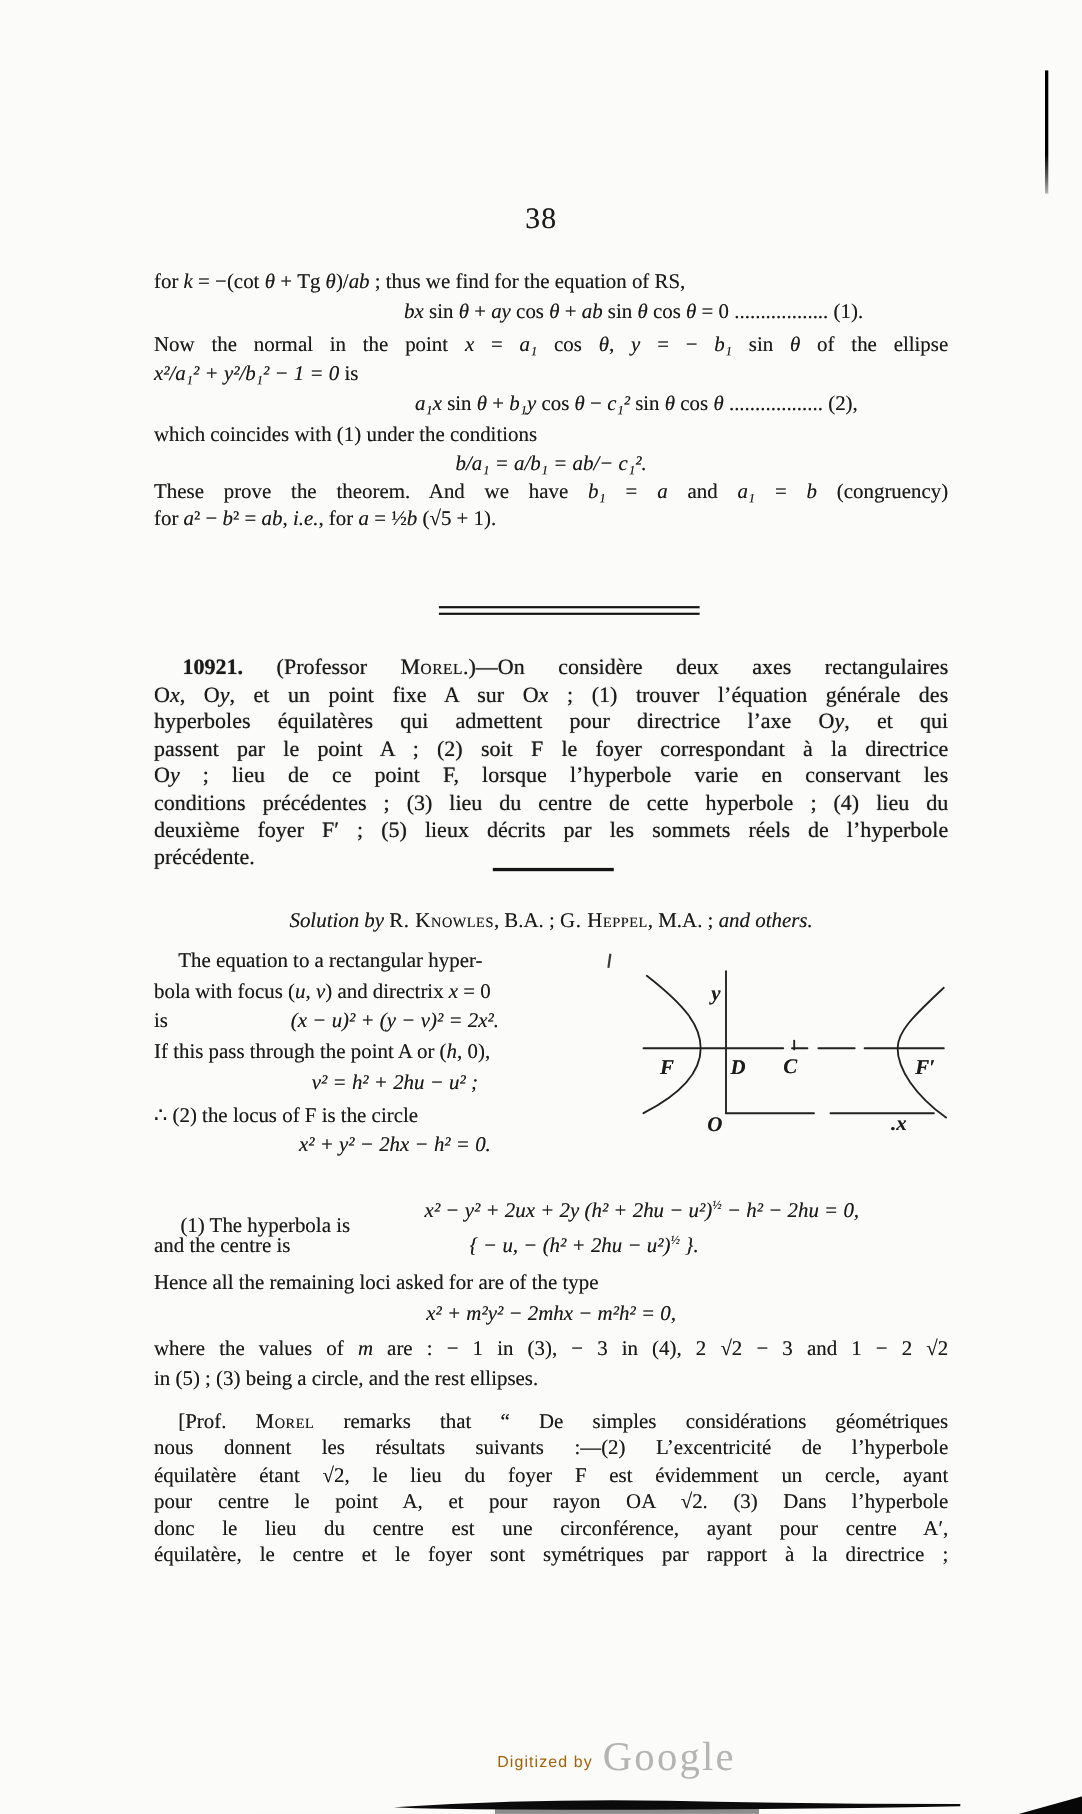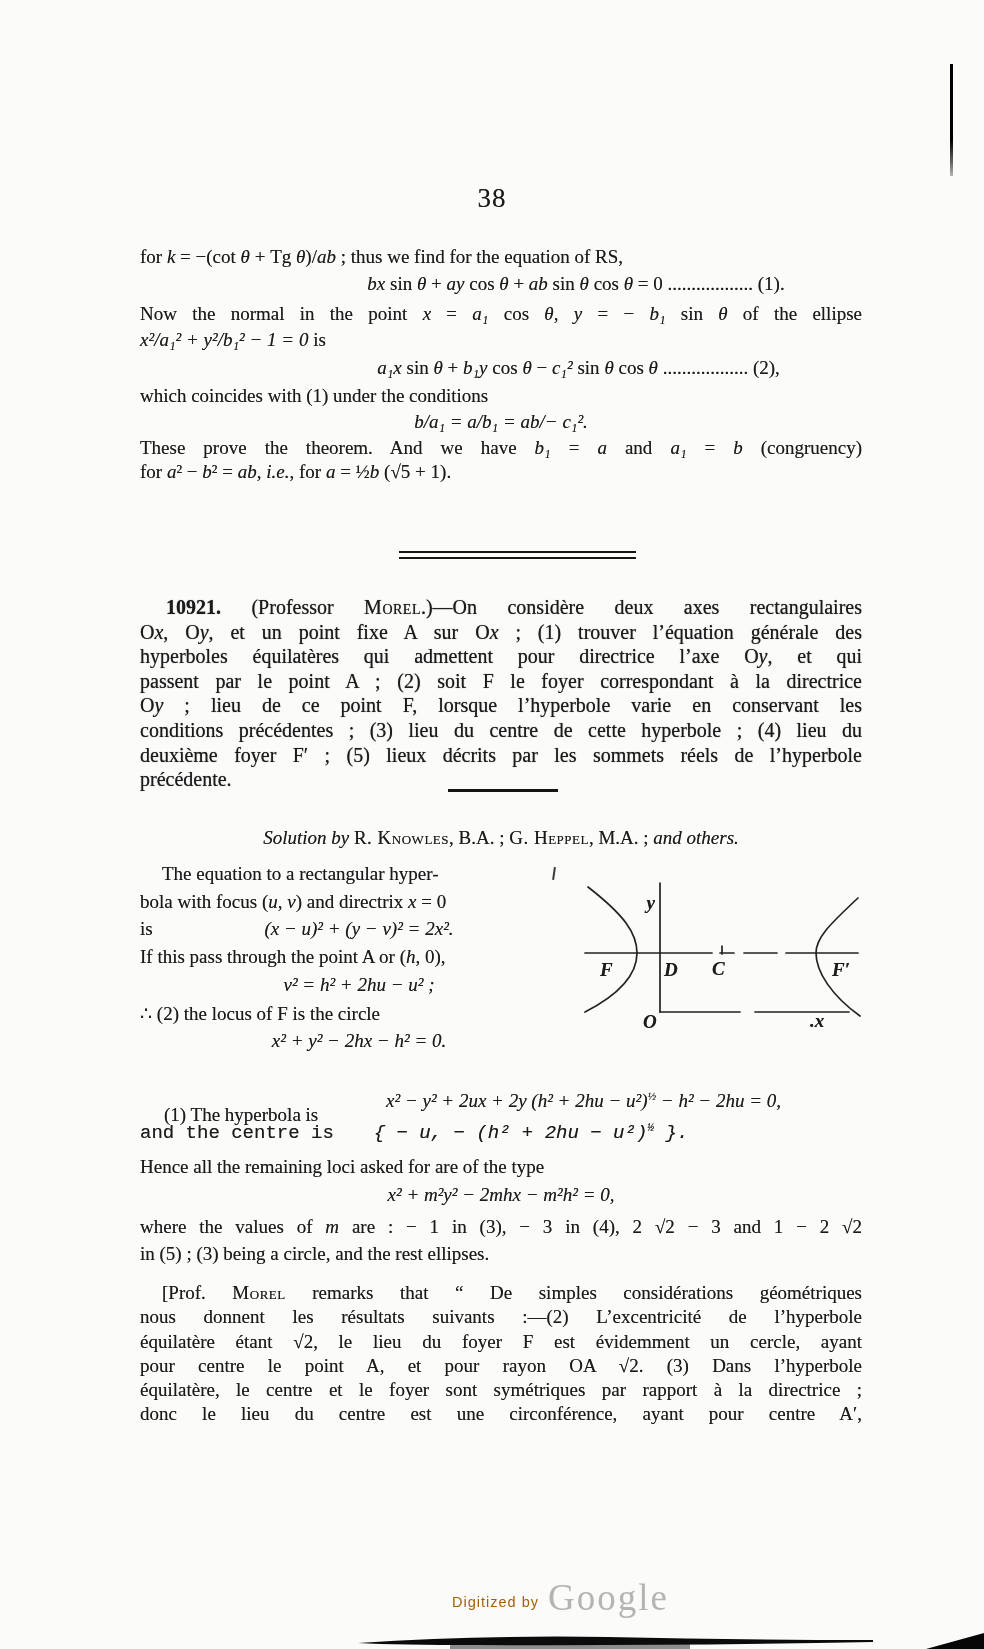--- a/index.html
+++ b/index.html
@@ -54,21 +54,21 @@
   .is-label{position:absolute;left:0;top:0;font-style:normal;}
   
   .fig{position:absolute;left:552px;top:843px;}
   .fig path{stroke:#222;stroke-width:1.7;fill:none;stroke-linecap:round;}
   .figlbl{font-family:"Liberation Serif","DejaVu Serif",serif;font-size:19px;
     font-style:italic;font-weight:bold;fill:#1b1b1b;}
   
   .solfull{position:absolute;left:140px;top:1060px;width:722px;height:210px;font-size:19px;}
   .w0{top:0;padding-left:24px;margin-top:44px;}
   .w1{top:30px;text-align:center;padding-left:165px;}
-  .w2{top:62px;text-align:center;padding-left:60px;font-family:Liberation Mono, monospace;}
+  .w2{top:62px;text-align:center;padding-left:60px;}
   .w2-label{position:absolute;left:0;top:0;text-align:left;}
   .w3{top:96px;}
   .w4{top:124px;text-align:center;}
   .w5{top:156px;}
   .w6{top:183px;}
   
   .remark{position:absolute;left:140px;top:1281px;width:722px;font-size:19px;line-height:24.3px;}
   .remark .rl{display:block;}
   .remark .rl.first{padding-left:22px;}
   
@@ -163,22 +163,22 @@
     <div class="ln w4"><span class="sg-i">x² + m²y² − 2mhx − m²h² = 0,</span></div>
     <div class="ln w5 just"><span class="sg-r">where the values of </span><span class="sg-i">m</span><span class="sg-r"> are :  − 1 in (3),   − 3 in (4),   2 √2 − 3  and  1 − 2 √2</span></div>
     <div class="ln w6"><span class="sg-r">in (5) ;  (3) being a circle, and the rest ellipses.</span></div>
   </section>
 
   <section class="remark">
     <div class="rl first just"><span class="sg-r">[Prof. </span><span class="sg-sc">Morel</span><span class="sg-r"> remarks that “ De simples considérations géométriques</span></div>
     <div class="rl just"><span class="sg-r">nous donnent les résultats suivants :—(2) L’excentricité de l’hyperbole</span></div>
     <div class="rl just"><span class="sg-r">équilatère étant √2, le lieu du foyer F est évidemment un cercle, ayant</span></div>
     <div class="rl just"><span class="sg-r">pour centre le point A, et pour rayon OA √2.  (3) Dans l’hyperbole</span></div>
+    <div class="rl just"><span class="sg-r">donc le lieu du centre est une circonférence, ayant pour centre A′,</span></div>
     <div class="rl just"><span class="sg-r">équilatère, le centre et le foyer sont symétriques par rapport à la directrice ;</span></div>
-    <div class="rl just"><span class="sg-r">donc le lieu du centre est une circonférence, ayant pour centre A′,</span></div>
   </section>
 
   <div class="stray-v"></div>
   <div class="stray-fig-mark"></div>
 
   <svg class="bottom-bar" width="530" height="16" viewBox="0 0 530 16">
     <rect x="92" y="10" width="240" height="5" fill="#8d8d8d"></rect>
     <path d="M0 9 Q 120 1 250 3 Q 380 6 515 6 L 515 8 Q 300 12 120 11 Q 40 11 0 9 Z" fill="#0b0b0b"></path>
   </svg>
   <div class="corner-wedge"></div>

